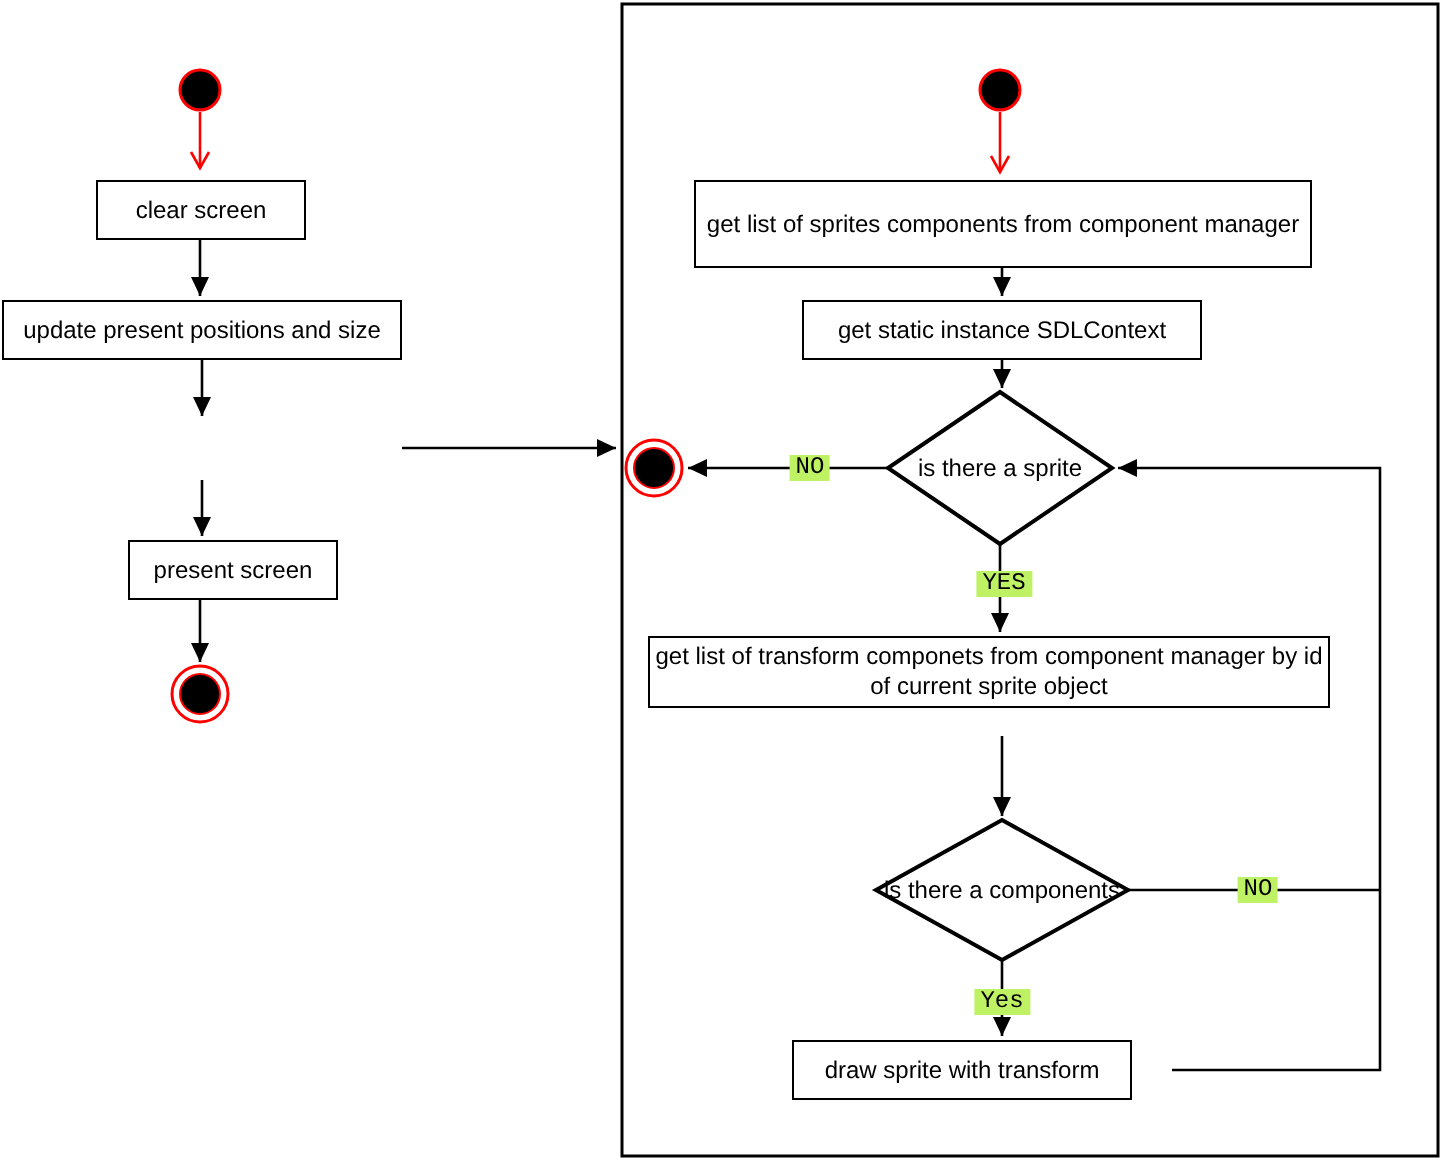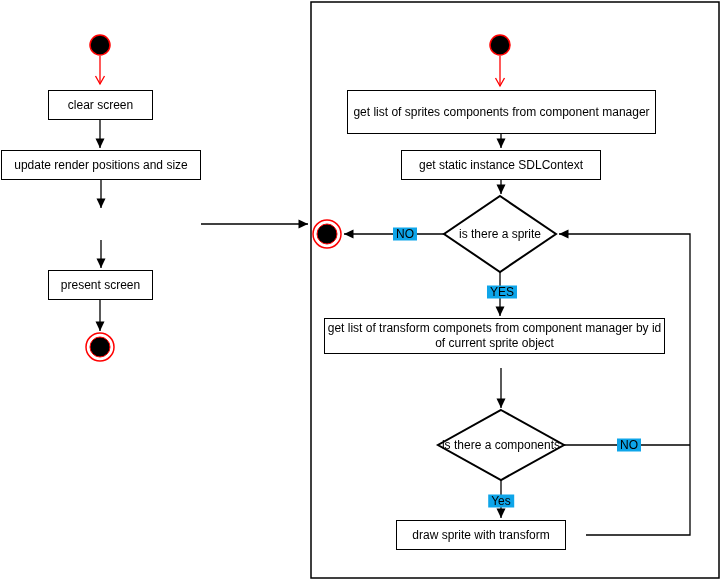--- a/index.html
+++ b/index.html
@@ -11,22 +11,22 @@
   .node{
     position:absolute;box-sizing:border-box;background:#ffffff;border:1px solid #000;
     display:flex;flex-direction:column;align-items:center;justify-content:center;
     text-align:center;line-height:14px;white-space:nowrap;
   }
   .dtext{
     position:absolute;display:flex;align-items:center;justify-content:center;
     text-align:right;background:transparent;white-space:nowrap;
   }
   .elabel{
-    position:absolute;transform:translate(-50%,-50%);background:#0ea5e9;
-    padding:0 3px;line-height:13px;white-space:nowrap;
+    position:absolute;transform:translate(-50%,-50%);background:#bef264;
+    padding:0 3px;line-height:13px;white-space:nowrap;font-family:Liberation Mono, monospace;
   }
   .two-line{line-height:15px;}
 </style>
 </head>
 <body>
 
 <div class="canvas">
 
   <svg width="723" height="581" viewBox="0 0 723 581">
     <defs>
@@ -71,25 +71,25 @@
       <circle cx="327" cy="234" r="14" fill="#ffffff" stroke="#ff0000" stroke-width="1.5"></circle>
       <circle cx="327" cy="234" r="10" fill="#000000" stroke="#ff0000" stroke-width="1"></circle>
     </g>
   </svg>
 
   <div class="node" style="left:48px;top:90px;width:105px;height:30px">
     <span>clear screen</span>
   </div>
 
   <div class="node" style="left:1px;top:150px;width:200px;height:30px">
-    <span>update render positions and size</span>
+    <span>update present positions and size</span>
   </div>
 
 
-  <div class="node" style="left:48px;top:270px;width:105px;height:30px">
+  <div class="node" style="left:64px;top:270px;width:105px;height:30px">
     <span>present screen</span>
   </div>
 
   <div class="node" style="left:347px;top:90px;width:309px;height:44px">
     <span>get list of sprites components from component manager</span>
   </div>
 
   <div class="node" style="left:401px;top:150px;width:200px;height:30px">
     <span>get static instance SDLContext</span>
   </div>

